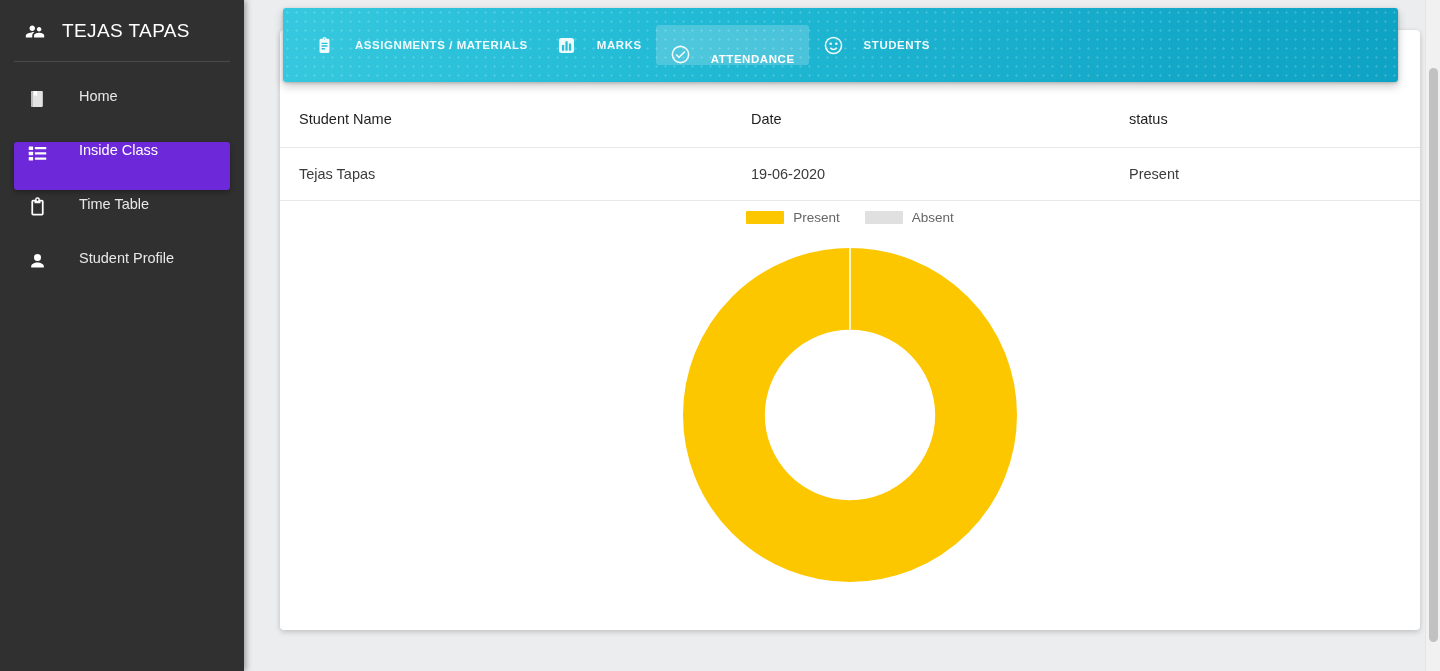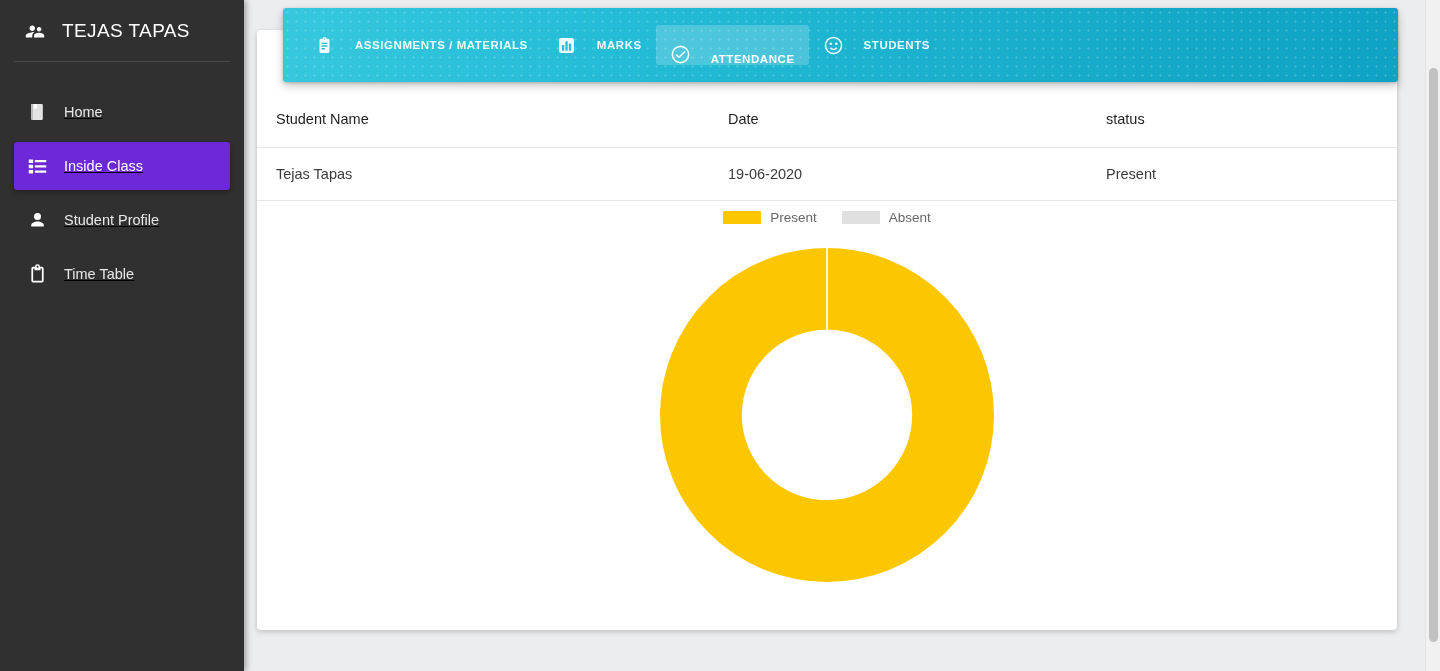--- a/index.html
+++ b/index.html
@@ -46,25 +46,24 @@
     margin: 0 14px;
   }
   #sidebar-nav { padding-top: 20px; }
 
   .nav-item {
     position: relative;
     height: 48px;
     margin: 6px 14px;
     border-radius: 3px;
     display: flex;
-    align-items: center;
+    align-items: flex-start;
     padding-left: 12px;
-    gap: 16px;
+    gap: 31px;
     cursor: pointer;
-    text-decoration: underline;
   }
   .nav-item .nav-label {
     color: #e8e8e8;
     font-size: 14.5px;
     font-weight: 400;
   }
   .nav-item.active {
     background: #6d28d9;
     box-shadow: 0 2px 5px rgba(0,0,0,.33);
   }
@@ -83,21 +82,21 @@
   
   #main {
     position: absolute;
     left: 244px; top: 0;
     width: 1196px;
     height: 671px;
   }
 
   #content-card {
     position: absolute;
-    left: 13px;
+    left: 36px;
     top: 30px;
     width: 1140px;
     height: 600px;
     background: #ffffff;
     border-radius: 4px;
     box-shadow: 0 1px 5px rgba(0,0,0,.13), 0 3px 6px rgba(0,0,0,.08);
     overflow: hidden;
   }
 
   
@@ -270,34 +269,34 @@
           <rect x="9" y="10.6" width="13" height="2.6" rx=".6"></rect>
           <rect x="9" y="16.6" width="13" height="2.6" rx=".6"></rect>
         </svg>
       </span>
       <span class="nav-label">Inside Class</span>
     </div>
 
     <div class="nav-item">
       <span class="nav-icon">
         <svg viewBox="0 0 24 24" width="21" height="21">
-          <circle cx="12" cy="7.4" r="4"></circle>
-          <path d="M12 13.2c-4 0-7.2 2.1-7.2 4.2v1.4h14.4v-1.4c0-2.1-3.2-4.2-7.2-4.2z"></path>
-        </svg>
-      </span>
-      <span class="nav-label">Student Profile</span>
+          <path d="M17 3h-2.2a2.8 2.8 0 0 0-5.6 0H7a2 2 0 0 0-2 2v14a2 2 0 0 0 2 2h10a2 2 0 0 0 2-2V5a2 2 0 0 0-2-2zm-5-.9c.6 0 1.1.5 1.1 1.1S12.6 4.3 12 4.3 10.9 3.8 10.9 3.2 11.4 2.1 12 2.1zM17 19H7V5h1.6v2h6.8V5H17v14z"></path>
+        </svg>
+      </span>
+      <span class="nav-label">Time Table</span>
     </div>
 
     <div class="nav-item">
       <span class="nav-icon">
         <svg viewBox="0 0 24 24" width="21" height="21">
-          <path d="M17 3h-2.2a2.8 2.8 0 0 0-5.6 0H7a2 2 0 0 0-2 2v14a2 2 0 0 0 2 2h10a2 2 0 0 0 2-2V5a2 2 0 0 0-2-2zm-5-.9c.6 0 1.1.5 1.1 1.1S12.6 4.3 12 4.3 10.9 3.8 10.9 3.2 11.4 2.1 12 2.1zM17 19H7V5h1.6v2h6.8V5H17v14z"></path>
-        </svg>
-      </span>
-      <span class="nav-label">Time Table</span>
+          <circle cx="12" cy="7.4" r="4"></circle>
+          <path d="M12 13.2c-4 0-7.2 2.1-7.2 4.2v1.4h14.4v-1.4c0-2.1-3.2-4.2-7.2-4.2z"></path>
+        </svg>
+      </span>
+      <span class="nav-label">Student Profile</span>
     </div>
 
   </nav>
 </aside>
 
 <main id="main">
 
   <section id="content-card">
 
     <div id="attendance-table">

